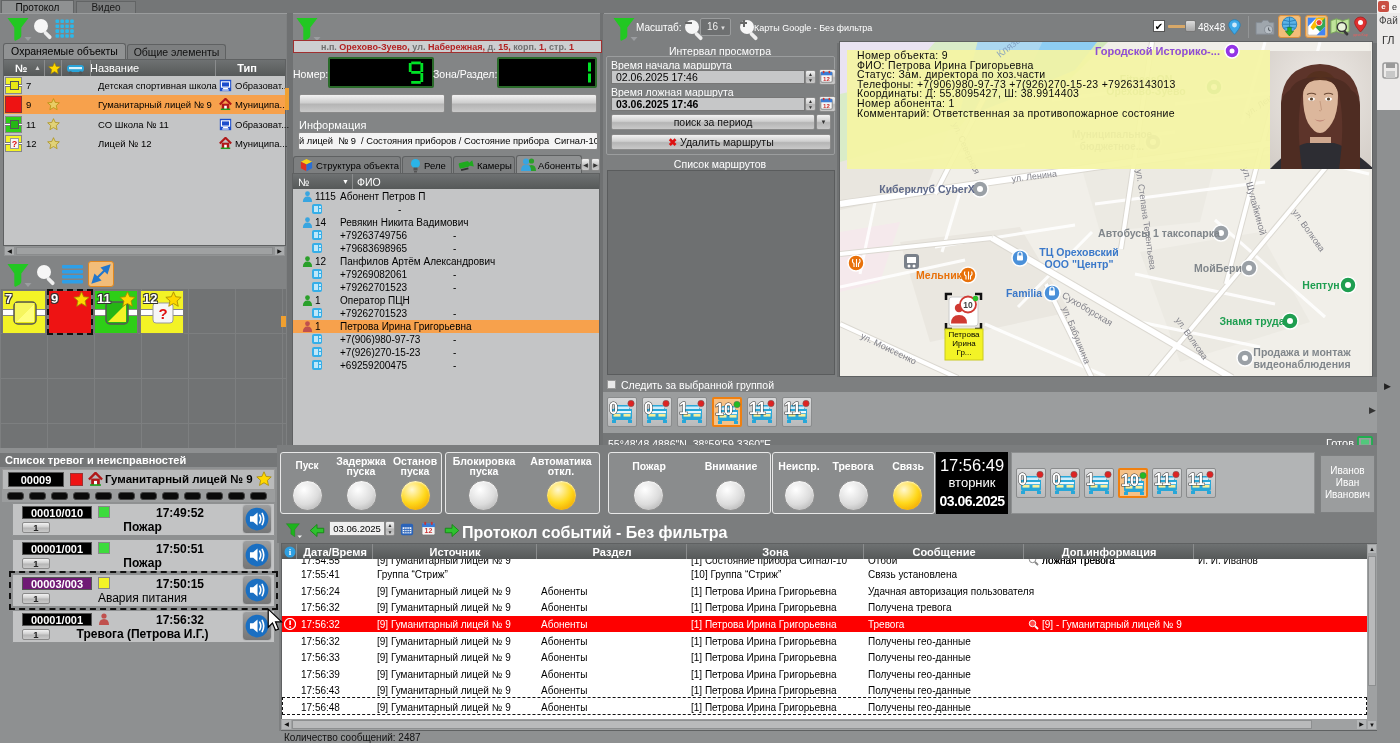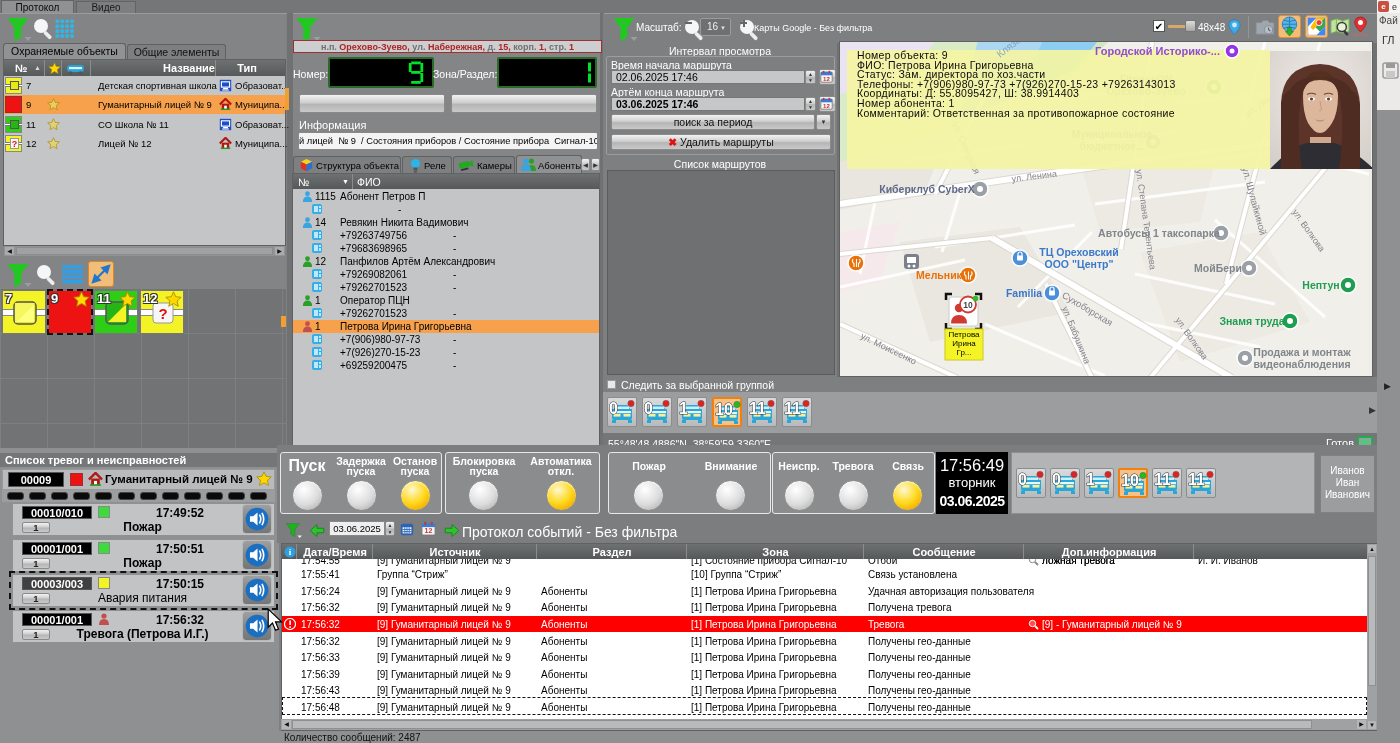--- a/index.html
+++ b/index.html
@@ -56,21 +56,21 @@
 <div class="abs wt" style="left:34px;top:64px;font-size:7px;color:#d8d8d8">▲</div>
 <svg class="abs" style="left:48px;top:62px" width="13" height="13" viewBox="0 0 20 20">
     <path d="M10 1 l2.6 5.8 6.4 .6 -4.8 4.3 1.4 6.3 -5.6 -3.3 -5.6 3.3 1.4 -6.3 -4.8 -4.3 6.4 -.6z" fill="#ffd800" fill-opacity="1" stroke="#a88a00" stroke-width="1"></path>
   </svg>
 <svg class="abs" style="left:67px;top:63px" width="18" height="12" viewBox="0 0 18 12">
     <rect x="0" y="2" width="17" height="7" rx="3" fill="#29a3d8"></rect>
     <rect x="2" y="4" width="13" height="2.2" fill="#d8f2fb"></rect>
     <circle cx="3.5" cy="10" r="1.8" fill="#555"></circle>
     <circle cx="13.5" cy="10" r="1.8" fill="#555"></circle>
   </svg>
-<div class="abs wt" style="left:90px;top:62px;width:125px;text-align:right;font-size:11px;font-weight:bold">Название</div>
+<div class="abs wt" style="left:90px;top:62px;width:125px;text-align:left;font-size:11px;font-weight:normal">Название</div>
 <div class="abs wt" style="left:216px;top:62px;width:62px;text-align:center;font-size:11px;font-weight:bold">Тип</div>
 <div class="abs" style="left:44px;top:60px;width:1px;height:16px;background:#8a8c8d"></div>
 <div class="abs" style="left:61px;top:60px;width:1px;height:16px;background:#8a8c8d"></div>
 <div class="abs" style="left:90px;top:60px;width:1px;height:16px;background:#8a8c8d"></div>
 <div class="abs" style="left:215px;top:60px;width:1px;height:16px;background:#8a8c8d"></div>
 <div class="abs" style="left:5px;top:77px;width:17px;height:17px;background:#f3f326;border:1px solid #888">
     <div style="position:absolute;left:-1px;top:6px;width:17px;height:3px;background:#fff;border-top:1px solid #777;border-bottom:1px solid #777"></div>
     <div style="position:absolute;left:4px;top:3px;width:9px;height:9px;background:#e8e813;border:1px solid #555"></div>
   </div>
 <div class="abs" style="left:26px;top:80px;font-size:9.5px;color:#000">7</div>
@@ -257,21 +257,21 @@
 <div class="abs" style="left:55px;top:555.5px;width:175px;text-align:center;font-size:12px;font-weight:bold;color:#000">Пожар</div>
 <div class="abs" style="left:242px;top:539.5px;width:30px;height:30px;border-radius:4px;background:linear-gradient(#9e9fa0,#868788 50%,#757677);border:1px solid #b8b9ba">
 <svg width="26" height="26" viewBox="0 0 24 24" style="position:absolute;left:1px;top:1px">
 <circle cx="12" cy="12" r="10.5" fill="#1a6fc2"></circle>
 <path d="M5.5 9.5 h3 l4 -3.5 v12 l-4 -3.5 h-3z" fill="#fff"></path>
 <path d="M14.5 8.5 q2 3.5 0 7 M16.8 6.8 q2.8 5.2 0 10.4" stroke="#fff" stroke-width="1.5" fill="none" stroke-linecap="round"></path>
 </svg>
   </div>
 <div class="abs" style="left:12px;top:574.0px;width:263px;height:33px;background:#c2c3c4;border:1px solid #8f9192;border-radius:1px"></div>
 <div class="abs" style="left:9px;top:571.0px;width:269px;height:39px;border:2px dashed #111"></div>
-<div class="abs" style="left:22px;top:577.0px;width:70px;height:13px;background:#404040;border:1px solid #555;color:#fff;font-weight:bold;font-size:11px;text-align:center;line-height:12px">00003/003</div>
+<div class="abs" style="left:22px;top:577.0px;width:70px;height:13px;background:#701a75;border:1px solid #555;color:#fff;font-weight:bold;font-size:11px;text-align:center;line-height:12px">00003/003</div>
 <div class="abs" style="left:98px;top:577.0px;width:12px;height:12px;background:#f3f326;border:1px solid #888"></div>
 <div class="abs" style="left:130px;top:577.0px;width:100px;text-align:center;font-size:12px;font-weight:bold;color:#000">17:50:15</div>
 <div class="abs grad-btn" style="left:22px;top:593.0px;width:28px;height:11px;font-size:9.5px;font-weight:bold;text-align:center;line-height:10px;color:#222">1</div>
 <div class="abs" style="left:55px;top:591.0px;width:175px;text-align:center;font-size:12px;font-weight:normal;color:#000">Авария питания</div>
 <div class="abs" style="left:242px;top:575.0px;width:30px;height:30px;border-radius:4px;background:linear-gradient(#9e9fa0,#868788 50%,#757677);border:1px solid #b8b9ba">
 <svg width="26" height="26" viewBox="0 0 24 24" style="position:absolute;left:1px;top:1px">
 <circle cx="12" cy="12" r="10.5" fill="#1a6fc2"></circle>
 <path d="M5.5 9.5 h3 l4 -3.5 v12 l-4 -3.5 h-3z" fill="#fff"></path>
 <path d="M14.5 8.5 q2 3.5 0 7 M16.8 6.8 q2.8 5.2 0 10.4" stroke="#fff" stroke-width="1.5" fill="none" stroke-linecap="round"></path>
 </svg>
@@ -522,21 +522,21 @@
 <div class="abs" style="left:611px;top:70px;width:194px;height:14px;background:#c6c7c8;border:1px solid #777;font-size:10.5px;color:#000;line-height:13px;padding-left:4px">02.06.2025 17:46</div>
 <div class="abs grad-btn" style="left:805px;top:70px;width:11px;height:14px;font-size:5px;text-align:center;line-height:6px;color:#333">▲<br>▼</div>
 <div class="abs grad-btn" style="left:819px;top:69px;width:17px;height:16px"></div>
 <svg class="abs" style="left:820px;top:70px" width="13" height="13" viewBox="0 0 16 16">
     <rect x="1" y="2.5" width="14" height="12.5" rx="1.5" fill="#f5f5f5" stroke="#777" stroke-width="1"></rect>
     <rect x="1" y="2.5" width="14" height="4" fill="#3a7bd5"></rect>
     <rect x="3.5" y="0.8" width="2" height="3.4" rx="1" fill="#c33"></rect>
     <rect x="10.5" y="0.8" width="2" height="3.4" rx="1" fill="#c33"></rect>
     <text x="8" y="13" font-size="7.5" font-weight="bold" fill="#c33" text-anchor="middle" font-family="Liberation Sans">12</text>
   </svg>
-<div class="abs wt" style="left:611px;top:86px;font-size:10.5px">Артём конца маршрута</div>
+<div class="abs wt" style="left:611px;top:86px;font-size:10.5px">Время ложная маршрута</div>
 <div class="abs" style="left:611px;top:97px;width:194px;height:14px;background:#c6c7c8;border:1px solid #777;font-size:10.5px;font-weight:bold;color:#000;line-height:13px;padding-left:4px">03.06.2025 17:46</div>
 <div class="abs grad-btn" style="left:805px;top:97px;width:11px;height:14px;font-size:5px;text-align:center;line-height:6px;color:#333">▲<br>▼</div>
 <div class="abs grad-btn" style="left:819px;top:96px;width:17px;height:16px"></div>
 <svg class="abs" style="left:820px;top:97px" width="13" height="13" viewBox="0 0 16 16">
     <rect x="1" y="2.5" width="14" height="12.5" rx="1.5" fill="#f5f5f5" stroke="#777" stroke-width="1"></rect>
     <rect x="1" y="2.5" width="14" height="4" fill="#3a7bd5"></rect>
     <rect x="3.5" y="0.8" width="2" height="3.4" rx="1" fill="#c33"></rect>
     <rect x="10.5" y="0.8" width="2" height="3.4" rx="1" fill="#c33"></rect>
     <text x="8" y="13" font-size="7.5" font-weight="bold" fill="#c33" text-anchor="middle" font-family="Liberation Sans">12</text>
   </svg>
@@ -827,21 +827,21 @@
 <div class="abs wt" style="left:608px;top:438px;font-size:10.5px">55°48'48.4886"N, 38°59'59.3360"E</div>
 <div class="abs wt" style="left:1326px;top:437px;font-size:11px">Готов</div>
 <svg class="abs" style="left:1357px;top:436px" width="16" height="15" viewBox="0 0 16 15">
     <rect x="1" y="1" width="14" height="10" rx="1" fill="#9b9d9e" stroke="#1fae4f" stroke-width="1.8"></rect>
     <rect x="4" y="3.5" width="8" height="5" fill="#52c87c"></rect>
     <rect x="6" y="11" width="4" height="2" fill="#1fae4f"></rect>
     <rect x="4" y="13" width="8" height="1.5" fill="#1fae4f"></rect>
   </svg>
 <div class="abs" style="left:277px;top:445px;width:1100px;height:71px;background:#7b7d7e"></div>
 <div class="abs" style="left:280px;top:452px;width:162px;height:62px;background:#8a8c8d;border:1px solid #e8e8e8;border-radius:3px"></div>
-<div class="abs wt" style="left:280px;top:461px;width:54px;text-align:center;font-size:16px;font-weight:bold;line-height:10px">Пуск</div>
+<div class="abs wt" style="left:280px;top:461px;width:54px;text-align:center;font-size:10px;font-weight:bold;line-height:10px">Пуск</div>
 <div class="abs" style="left:292px;top:480px;width:31px;height:31px;border-radius:50%;background:radial-gradient(circle at 38% 30%, #ffffff, #dcdcdc 55%, #b0b0b0 90%);border:1px solid #909090;box-shadow:inset 0 1px 2px rgba(255,255,255,.8)"></div>
 <div class="abs wt" style="left:334px;top:456px;width:54px;text-align:center;font-size:10.5px;font-weight:bold;line-height:10px">Задержка<br>пуска</div>
 <div class="abs" style="left:346px;top:480px;width:31px;height:31px;border-radius:50%;background:radial-gradient(circle at 38% 30%, #ffffff, #dcdcdc 55%, #b0b0b0 90%);border:1px solid #909090;box-shadow:inset 0 1px 2px rgba(255,255,255,.8)"></div>
 <div class="abs wt" style="left:388px;top:456px;width:54px;text-align:center;font-size:10.5px;font-weight:bold;line-height:10px">Останов<br>пуска</div>
 <div class="abs" style="left:400px;top:480px;width:31px;height:31px;border-radius:50%;background:radial-gradient(circle at 38% 30%, #fff8d0, #ffd81c 50%, #f0a500 85%);border:1px solid #909090;box-shadow:inset 0 1px 2px rgba(255,255,255,.8)"></div>
 <div class="abs" style="left:445px;top:452px;width:155px;height:62px;background:#8a8c8d;border:1px solid #e8e8e8;border-radius:3px"></div>
 <div class="abs wt" style="left:445px;top:456px;width:78px;text-align:center;font-size:10.5px;font-weight:bold;line-height:10px">Блокировка<br>пуска</div>
 <div class="abs" style="left:468px;top:480px;width:31px;height:31px;border-radius:50%;background:radial-gradient(circle at 38% 30%, #ffffff, #dcdcdc 55%, #b0b0b0 90%);border:1px solid #909090;box-shadow:inset 0 1px 2px rgba(255,255,255,.8)"></div>
 <div class="abs wt" style="left:522px;top:456px;width:78px;text-align:center;font-size:10.5px;font-weight:bold;line-height:10px">Автоматика<br>откл.</div>
 <div class="abs" style="left:546px;top:480px;width:31px;height:31px;border-radius:50%;background:radial-gradient(circle at 38% 30%, #fff8d0, #ffd81c 50%, #f0a500 85%);border:1px solid #909090;box-shadow:inset 0 1px 2px rgba(255,255,255,.8)"></div>
@@ -971,21 +971,21 @@
 <svg class="abs" style="left:421px;top:521px" width="15" height="15" viewBox="0 0 16 16">
     <rect x="1" y="2.5" width="14" height="12.5" rx="1.5" fill="#f5f5f5" stroke="#777" stroke-width="1"></rect>
     <rect x="1" y="2.5" width="14" height="4" fill="#3a7bd5"></rect>
     <rect x="3.5" y="0.8" width="2" height="3.4" rx="1" fill="#c33"></rect>
     <rect x="10.5" y="0.8" width="2" height="3.4" rx="1" fill="#c33"></rect>
     <text x="8" y="13" font-size="7.5" font-weight="bold" fill="#c33" text-anchor="middle" font-family="Liberation Sans">12</text>
   </svg>
 <svg class="abs" style="left:442px;top:523px" width="20" height="15" viewBox="0 0 20 20">
     <path d="M1 7 h9 V2 l9 8 -9 8 v-5 H1z" fill="#2ec22e" stroke="#138813" stroke-width="1.2"></path>
   </svg>
-<div class="abs wt" style="left:462px;top:524px;font-size:14px;font-weight:normal">Протокол событий - Без фильтра</div>
+<div class="abs wt" style="left:462px;top:524px;font-size:16px;font-weight:bold">Протокол событий - Без фильтра</div>
 <div class="abs" style="left:281px;top:543px;width:1096px;height:188px;background:#fff;border:1px solid #5f6162"></div>
 <div class="abs hdr-dark" style="left:282px;top:544px;width:1085px;height:15px"></div>
 <svg class="abs" style="left:284px;top:546px" width="12" height="12" viewBox="0 0 12 12">
     <circle cx="6" cy="6" r="5.5" fill="#2f9fe0"></circle>
     <text x="6" y="9" font-size="9" font-weight="bold" fill="#fff" text-anchor="middle" font-family="Liberation Serif">i</text>
   </svg>
 <div class="abs wt" style="left:297px;top:546px;width:76px;text-align:center;font-size:11px;font-weight:bold">Дата/Время</div>
 <div class="abs" style="left:296px;top:544px;width:1px;height:15px;background:#8a8c8d"></div>
 <div class="abs wt" style="left:373px;top:546px;width:164px;text-align:center;font-size:11px;font-weight:bold">Источник</div>
 <div class="abs" style="left:372px;top:544px;width:1px;height:15px;background:#8a8c8d"></div>

